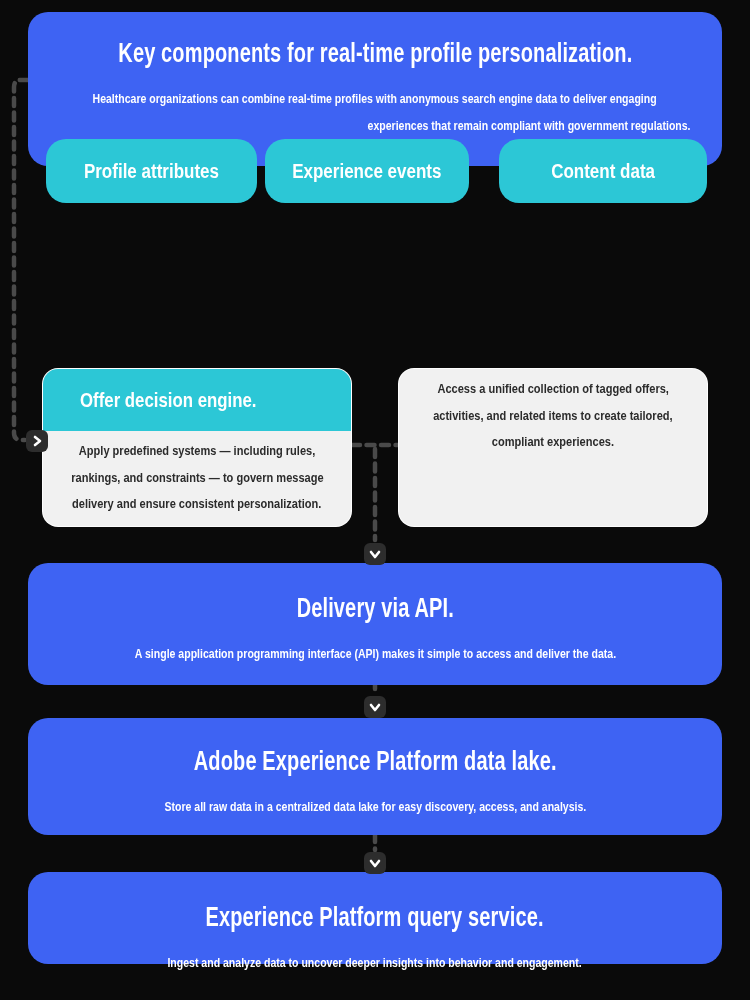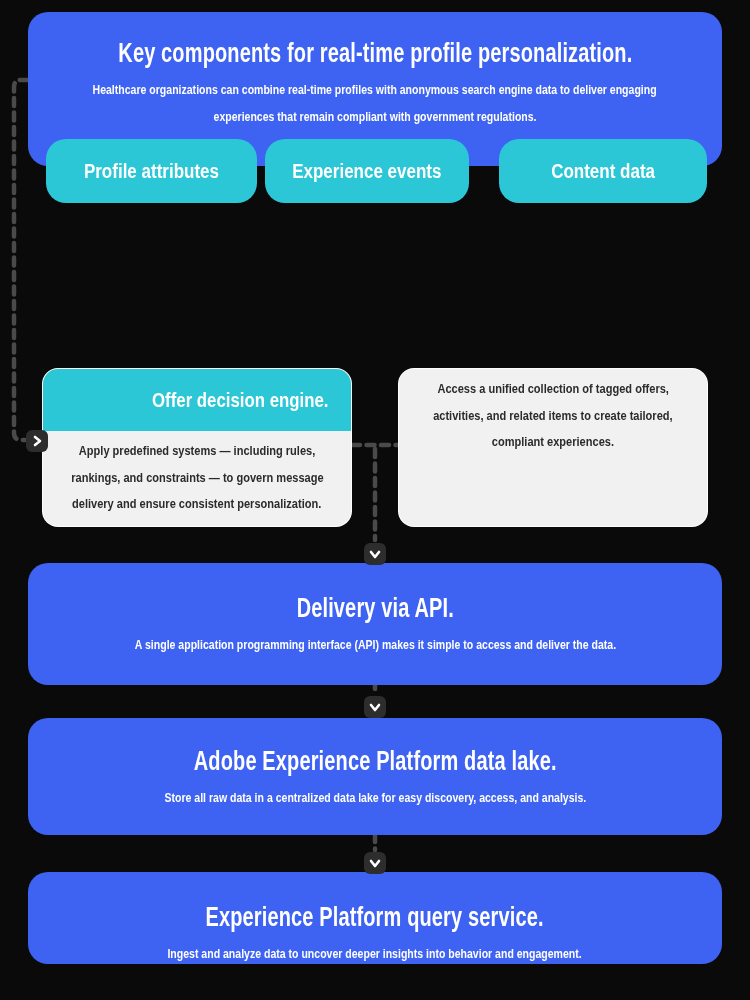--- a/index.html
+++ b/index.html
@@ -7,21 +7,21 @@
          font-family: "Liberation Sans", sans-serif; }
   .page { position: relative; width: 750px; height: 1000px; background: #0a0a0a; }
 
   .connectors { position: absolute; left: 0; top: 0; z-index: 0; }
 
   .box { position: absolute; left: 28px; width: 694px; background: #3e63f3;
          border-radius: 20px; color: #ffffff; display: flex; flex-direction: column;
          align-items: center; z-index: 1; box-sizing: border-box; }
   .box-title { font-size: 27px; font-weight: 700; white-space: nowrap;
                transform: scaleX(0.74); transform-origin: center; letter-spacing: .2px; }
-  .subtitle { display: flex; flex-direction: column; align-items: center; margin-top: 7px; }
+  .subtitle { display: flex; flex-direction: column; align-items: flex-end; margin-top: 16px; }
   .sub-line { font-size: 13.5px; font-weight: 600; line-height: 2.0;
               white-space: nowrap; transform: scaleX(0.78); transform-origin: center; }
 
   .box1 { top: 12px;  height: 154px; padding-top: 26px; }
   .box2 { top: 238px; height: 165px; padding-top: 28px; }
   .box3 { top: 563px; height: 122px; padding-top: 30px; }
   .box4 { top: 718px; height: 117px; padding-top: 28px; }
   .box5 { top: 872px; height: 92px; padding-top: 30px; }
 
   .pill { position: absolute; top: 139px; height: 64px; background: #2cc7d6;
@@ -32,21 +32,21 @@
   .pill3 { left: 499px; width: 208px; }
   .pill-label { font-size: 20px; font-weight: 700; white-space: nowrap;
                 transform: scaleX(0.85); transform-origin: center; }
 
   .card { position: absolute; top: 368px; width: 310px; height: 159px;
           border-radius: 16px; border: 1.5px solid rgba(255,255,255,0.92);
           background: #f1f1f1; overflow: hidden; z-index: 2; box-sizing: border-box; }
   .card-left  { left: 42px; }
   .card-right { left: 398px; }
   .card-header { height: 62px; background: #2cc7d6; color: #fff;
-                 display: flex; align-items: center; justify-content: flex-end; }
+                 display: flex; align-items: center; justify-content: flex-start; padding-left: 15px; }
   .card-header-label { font-size: 21px; font-weight: 700; white-space: nowrap;
                        transform: scaleX(0.8); transform-origin: center; }
   .card-body { height: 94px; display: flex; flex-direction: column; align-items: center;
                justify-content: center; color: #2b2b2b; }
   .card-line { font-size: 13px; font-weight: 700; line-height: 2.05; white-space: nowrap;
                transform: scaleX(0.85); transform-origin: center; }
 
   .arrow { position: absolute; width: 22px; height: 22px; background: #2d2d2d;
            border-radius: 6px; display: flex; align-items: center; justify-content: center;
            z-index: 5; }

